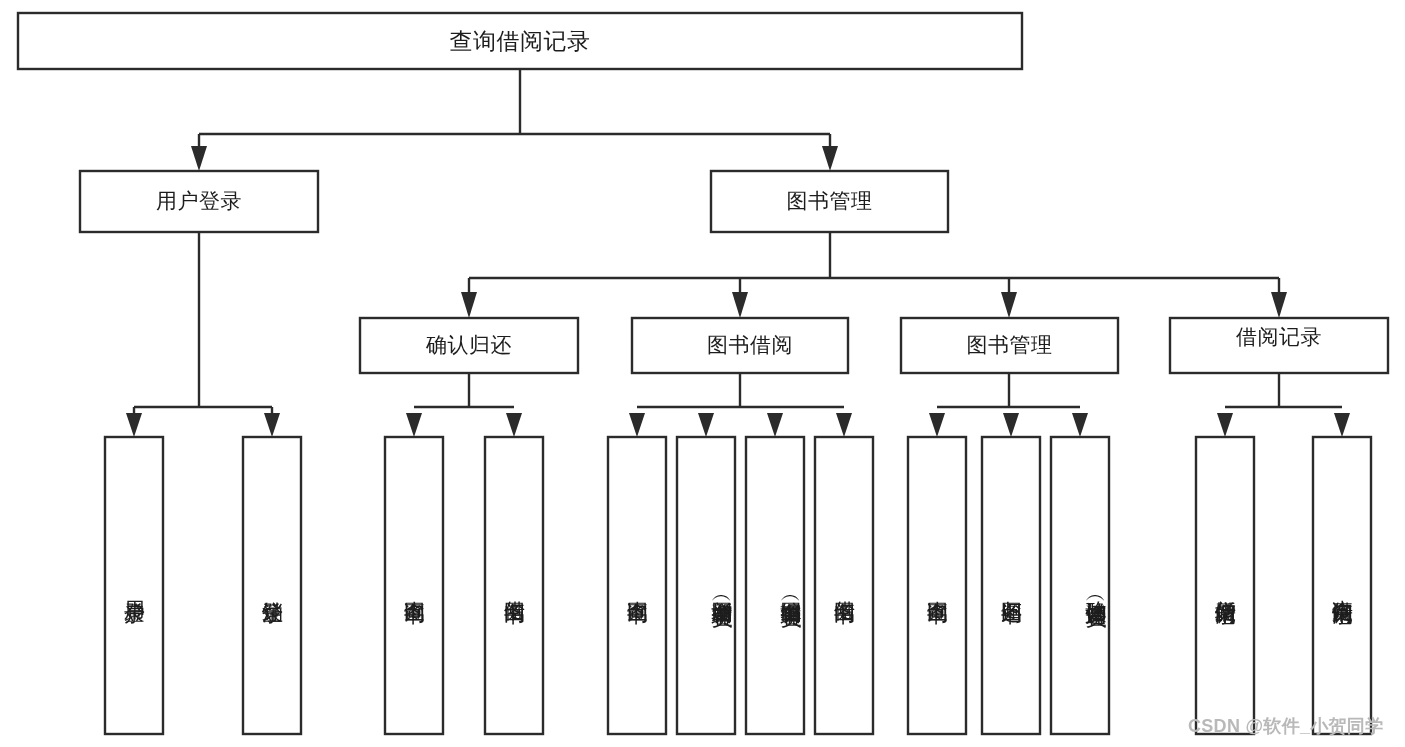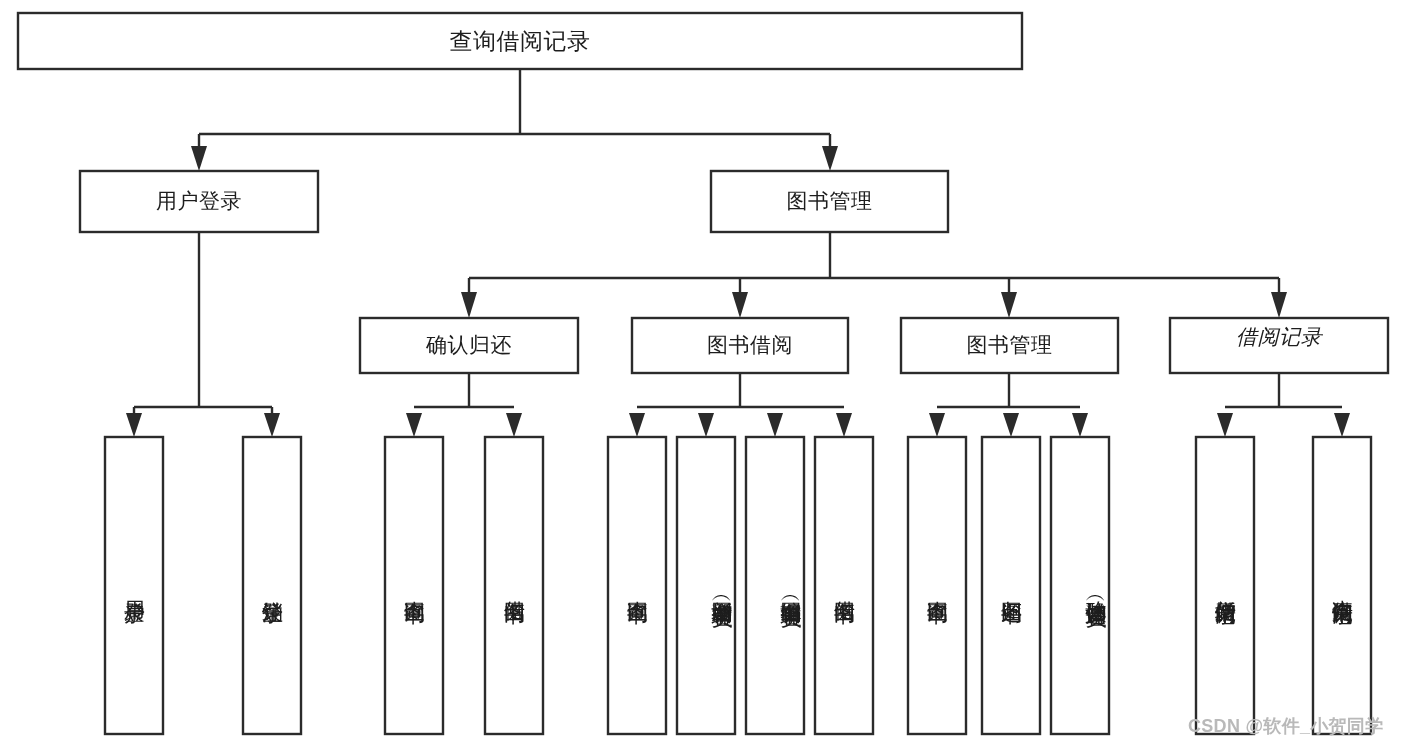--- a/index.html
+++ b/index.html
@@ -163,21 +163,21 @@
   </svg>
 
   <div class="node-label-h" style="left:18px; top:13px; width:1004px; height:56px; font-size:23px;">查询借阅记录</div>
 
   <div class="node-label-h" style="left:80px; top:171px; width:238px; height:61px;">用户登录</div>
   <div class="node-label-h" style="left:711px; top:171px; width:237px; height:61px;">图书管理</div>
 
   <div class="node-label-h" style="left:360px; top:318px; width:218px; height:55px;">确认归还</div>
   <div class="node-label-h" style="left:632px; top:318px; width:236px; height:55px;">图书借阅</div>
   <div class="node-label-h" style="left:901px; top:318px; width:217px; height:55px;">图书管理</div>
-  <div class="node-label-h" style="left:1170px; top:318px; width:218px; height:38px;font-style:italic;">借阅记录</div>
+  <div class="node-label-h" style="left:1170px; top:318px; width:218px; height:38px;">借阅记录</div>
 
   <div class="node-label-v" style="left:105px; top:437px; width:58px; height:297px;">用户登录</div>
   <div class="node-label-v" style="left:243px; top:437px; width:58px; height:297px;">注销登录</div>
 
   <div class="node-label-v" style="left:385px; top:437px; width:58px; height:297px;">查询图书</div>
   <div class="node-label-v" style="left:485px; top:437px; width:58px; height:297px;">借阅图书</div>
 
   <div class="node-label-v" style="left:608px; top:437px; width:58px; height:297px;">查询图书</div>
   <div class="node-label-v" style="left:677px; top:443px; width:58px; height:291px; align-items:flex-start;">新增图书（管理员）</div>
   <div class="node-label-v" style="left:746px; top:443px; width:58px; height:291px; align-items:flex-start;">编辑图书（管理员）</div>

